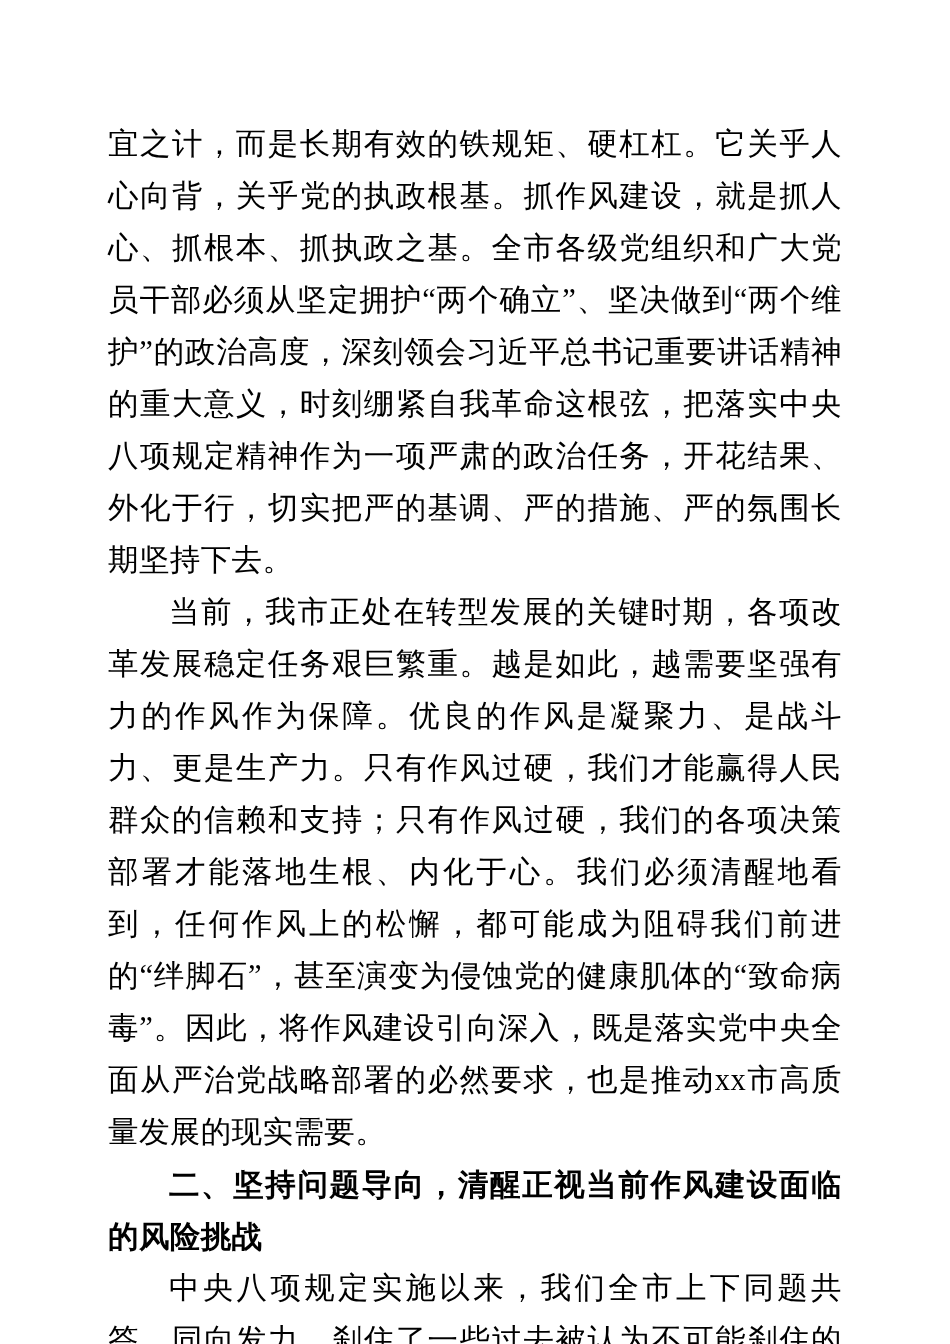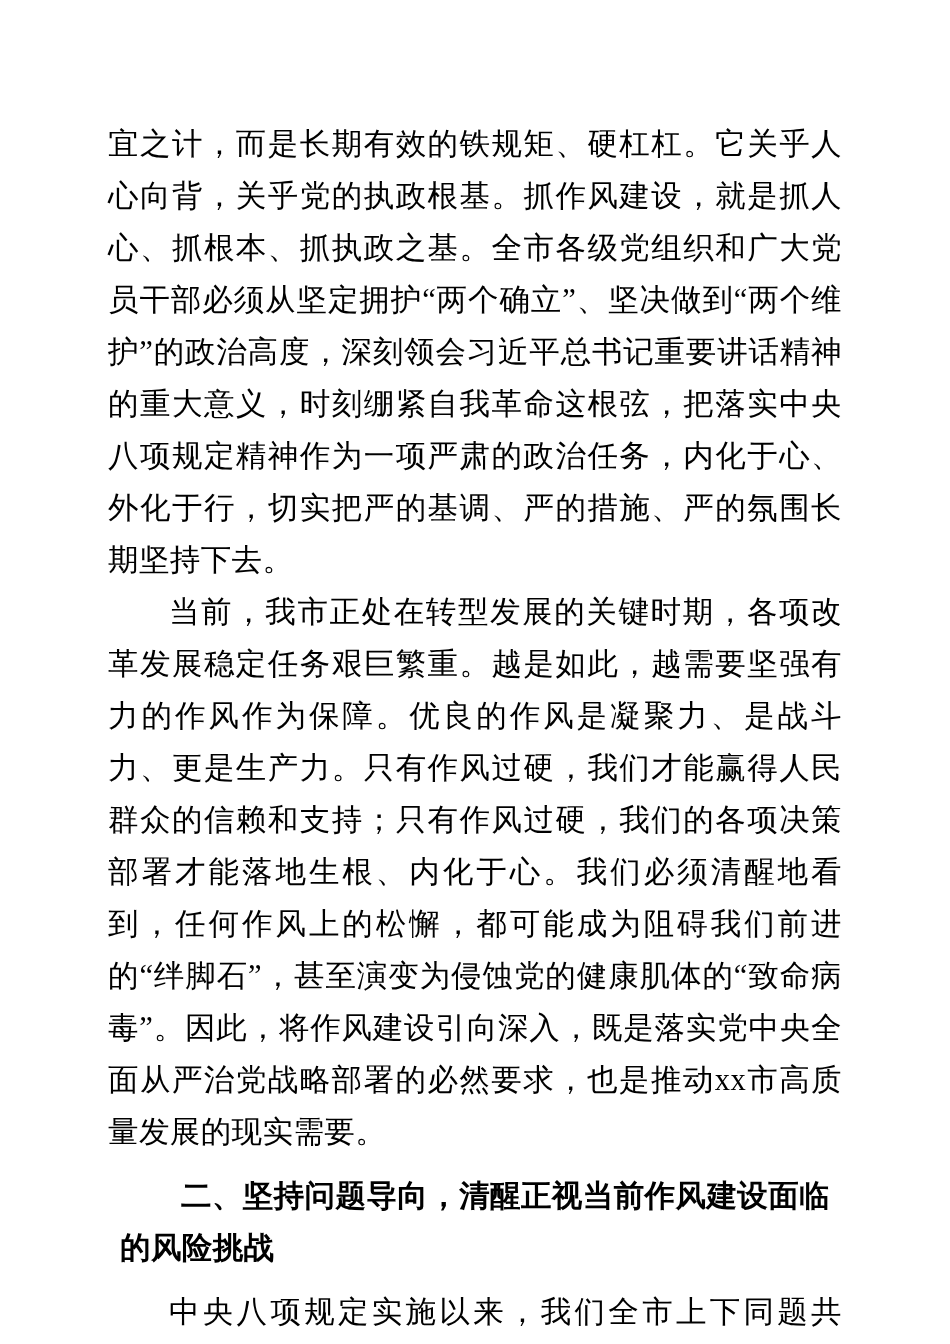--- a/index.html
+++ b/index.html
@@ -30,34 +30,34 @@
     letter-spacing: 0.4px;
   }
   p.para {
     margin: 0;
     text-indent: 0;
   }
   p.para.indent {
     text-indent: 2em;
   }
   h2.heading {
-    margin: 12px;
+    margin: 0;
     font-size: 30.5px;
     line-height: 52px;
     font-weight: bold;
-    font-family: Liberation Serif, serif;
+    font-family: Liberation Sans, sans-serif;
     text-indent: 2em;
     text-align: justify;
     text-justify: inter-ideograph;
     letter-spacing: 0.4px;
   }
 </style>
 </head>
 <body>
 
 <div class="page">
   <div class="doc-body">
-    <p class="para">宜之计，而是长期有效的铁规矩、硬杠杠。它关乎人心向背，关乎党的执政根基。抓作风建设，就是抓人心、抓根本、抓执政之基。全市各级党组织和广大党员干部必须从坚定拥护“两个确立”、坚决做到“两个维护”的政治高度，深刻领会习近平总书记重要讲话精神的重大意义，时刻绷紧自我革命这根弦，把落实中央八项规定精神作为一项严肃的政治任务，内化于心、外化于行，切实把严的基调、严的措施、严的氛围长期坚持下去。</p>
+    <p class="para">宜之计，而是长期有效的铁规矩、硬杠杠。它关乎人心向背，关乎党的执政根基。抓作风建设，就是抓人心、抓根本、抓执政之基。全市各级党组织和广大党员干部必须从坚定拥护“两个确立”、坚决做到“两个维护”的政治高度，深刻领会习近平总书记重要讲话精神的重大意义，时刻绷紧自我革命这根弦，把落实中央八项规定精神作为一项严肃的政治任务，开花结果、外化于行，切实把严的基调、严的措施、严的氛围长期坚持下去。</p>
     <p class="para indent">当前，我市正处在转型发展的关键时期，各项改革发展稳定任务艰巨繁重。越是如此，越需要坚强有力的作风作为保障。优良的作风是凝聚力、是战斗力、更是生产力。只有作风过硬，我们才能赢得人民群众的信赖和支持；只有作风过硬，我们的各项决策部署才能落地生根、内化于心。我们必须清醒地看到，任何作风上的松懈，都可能成为阻碍我们前进的“绊脚石”，甚至演变为侵蚀党的健康肌体的“致命病毒”。因此，将作风建设引向深入，既是落实党中央全面从严治党战略部署的必然要求，也是推动xx市高质量发展的现实需要。</p>
     <h2 class="heading">二、坚持问题导向，清醒正视当前作风建设面临的风险挑战</h2>
     <p class="para indent">中央八项规定实施以来，我们全市上下同题共答、同向发力，刹住了一些过去被认为不可能刹住的歪风，纠治了一些多年未除的顽瘴痼疾，作风建设取得了显著成效。但我们必须保</p>
   </div>
 </div>
 
 </body></html>

